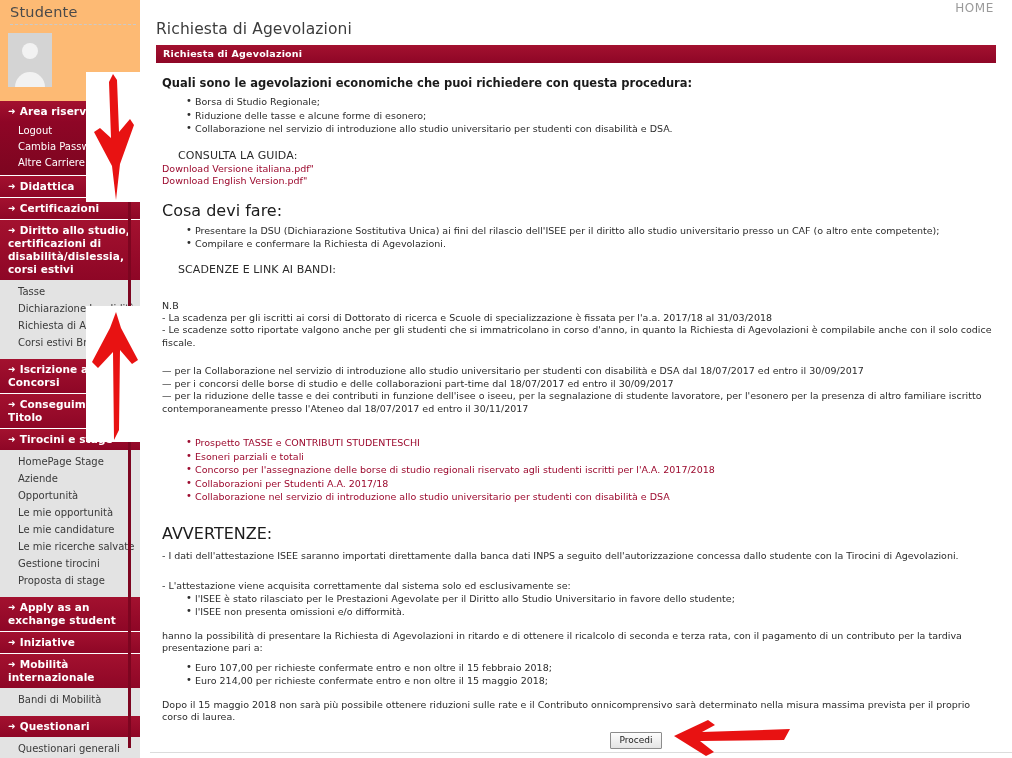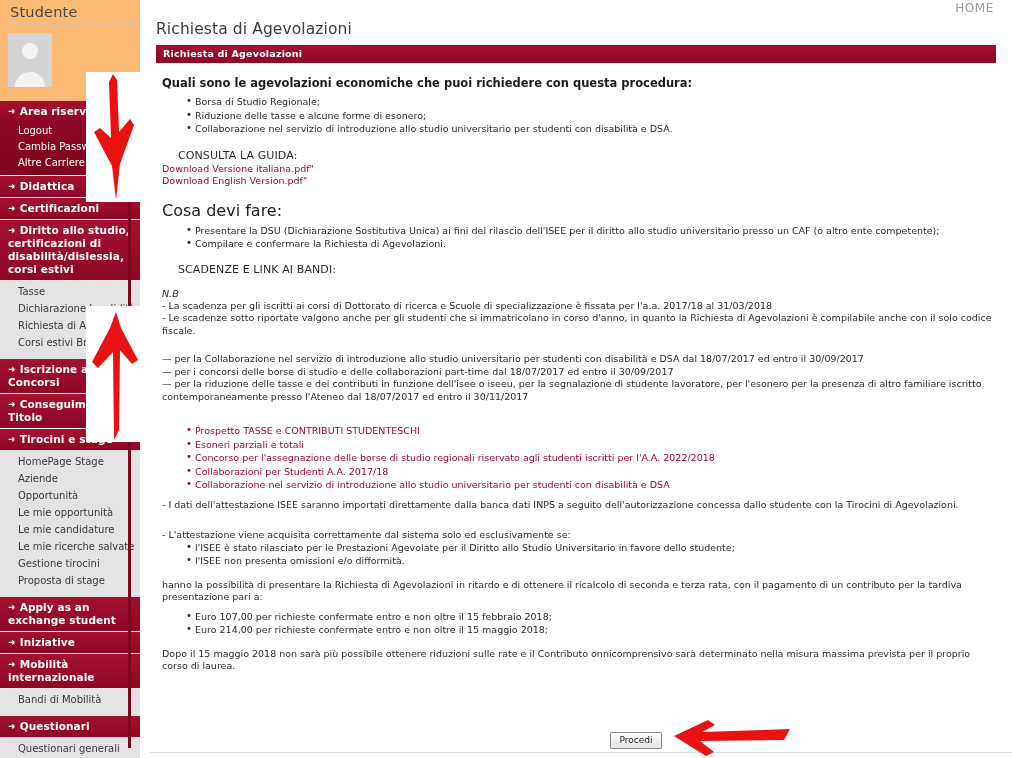--- a/index.html
+++ b/index.html
@@ -206,21 +206,21 @@
     text-decoration: none;
     margin-left: 6px;
     line-height: 12.5px;
   }
   .para {
     font-size: 9.5px;
     color: #2b2b2b;
     margin: 0 0 0 6px;
     line-height: 13px;
   }
-  .para.nb { margin-top: 11px; font-style: italic; }
+  .para.nb { margin-top: 23px; }
   .para.tight { line-height: 12.5px; }
   .gap-16 { height: 16px; }
   .gap-6 { height: 6px; }
   .b { font-weight: bold; }
 
   
   .btn-row {
     position: absolute;
     left: 0; top: 728px;
     width: 992px;
@@ -345,25 +345,26 @@
     <div class="para tight">— per la Collaborazione nel servizio di introduzione allo studio universitario per studenti con disabilità e DSA dal 18/07/2017 ed entro il 30/09/2017</div>
     <div class="para tight">— per i concorsi delle borse di studio e delle collaborazioni part-time dal 18/07/2017 ed entro il 30/09/2017</div>
     <div class="para tight">— per la riduzione delle tasse e dei contributi in funzione dell'isee o iseeu, per la segnalazione di studente lavoratore, per l'esonero per la presenza di altro familiare iscritto contemporaneamente presso l'Ateneo dal 18/07/2017 ed entro il 30/11/2017</div>
 
     <div class="gap-16"></div>
     <div class="gap-6"></div>
 
     <ul class="bl redlinks" id="bandi-list">
         <li><a href="#">Prospetto TASSE e CONTRIBUTI STUDENTESCHI</a></li>
         <li><a href="#">Esoneri parziali e totali</a></li>
-        <li><a href="#">Concorso per l'assegnazione delle borse di studio regionali riservato agli studenti iscritti per l'A.A. 2022/2018</a></li>
+        <li><a href="#">Concorso per l'assegnazione delle borse di studio regionali riservato agli studenti iscritti per l'A.A. 2017/2018</a></li>
         <li><a href="#">Collaborazioni per Studenti A.A. 2017/18</a></li>
         <li><a href="#">Collaborazione nel servizio di introduzione allo studio universitario per studenti con disabilità e DSA</a></li>
       </ul>
 
+    <div class="hdr2b" style="margin-top:20px;">AVVERTENZE:</div>
 
     <div class="para tight" style="margin-top:7px;">- I dati dell'attestazione ISEE saranno importati direttamente dalla banca dati INPS a seguito dell'autorizzazione concessa dallo studente con la Tirocini di Agevolazioni.</div>
     <div class="para tight" style="margin-top:18px;">- L'attestazione viene acquisita correttamente dal sistema solo ed esclusivamente se:</div>
     <ul class="bl" id="warning-bullets" style="margin-top:0;">
         <li>l'ISEE è stato rilasciato per le Prestazioni Agevolate per il Diritto allo Studio Universitario in favore dello studente;</li>
         <li>l'ISEE non presenta omissioni e/o difformità.</li>
       </ul>
 
 
     <div class="para tight" style="margin-top:11px;">hanno la possibilità di presentare la Richiesta di Agevolazioni in ritardo e di ottenere il ricalcolo di seconda e terza rata, con il pagamento di un contributo per la tardiva presentazione pari a:</div>

